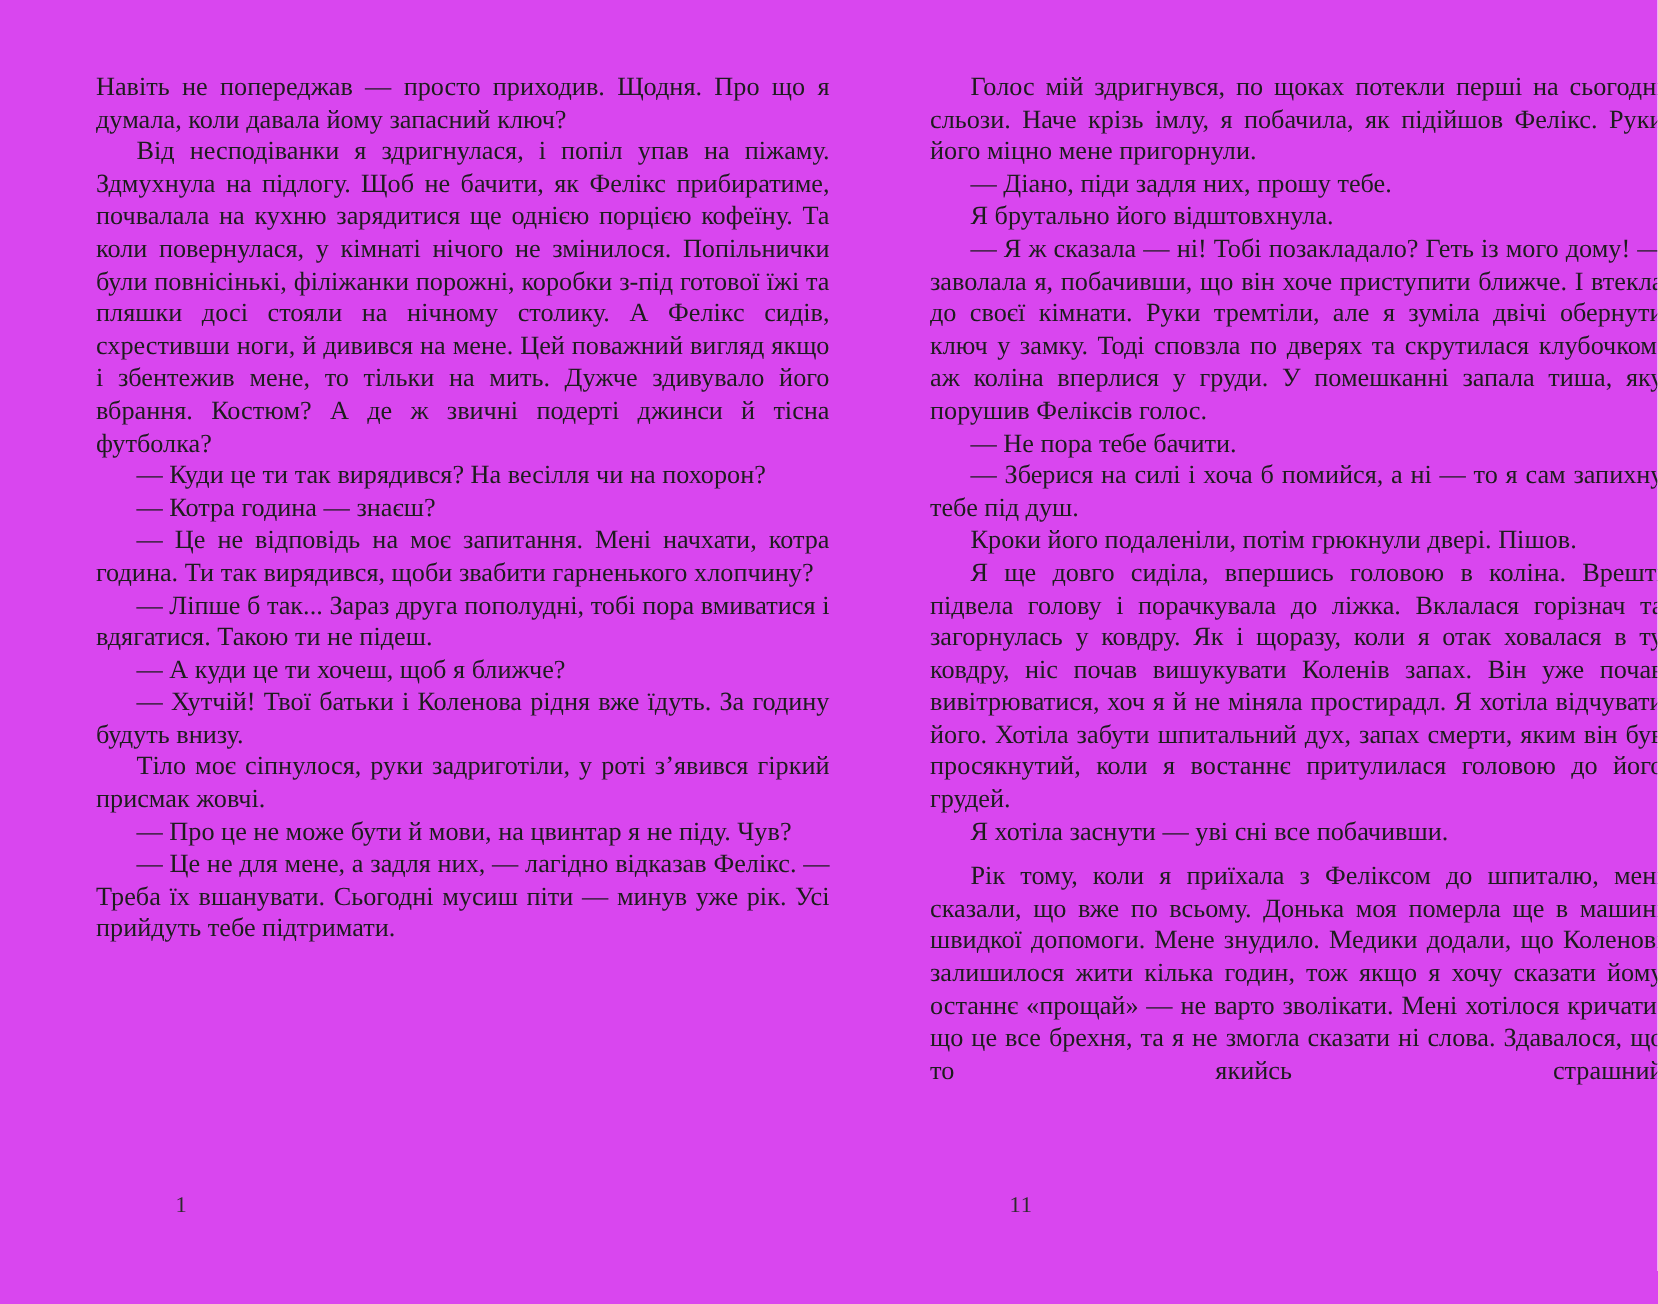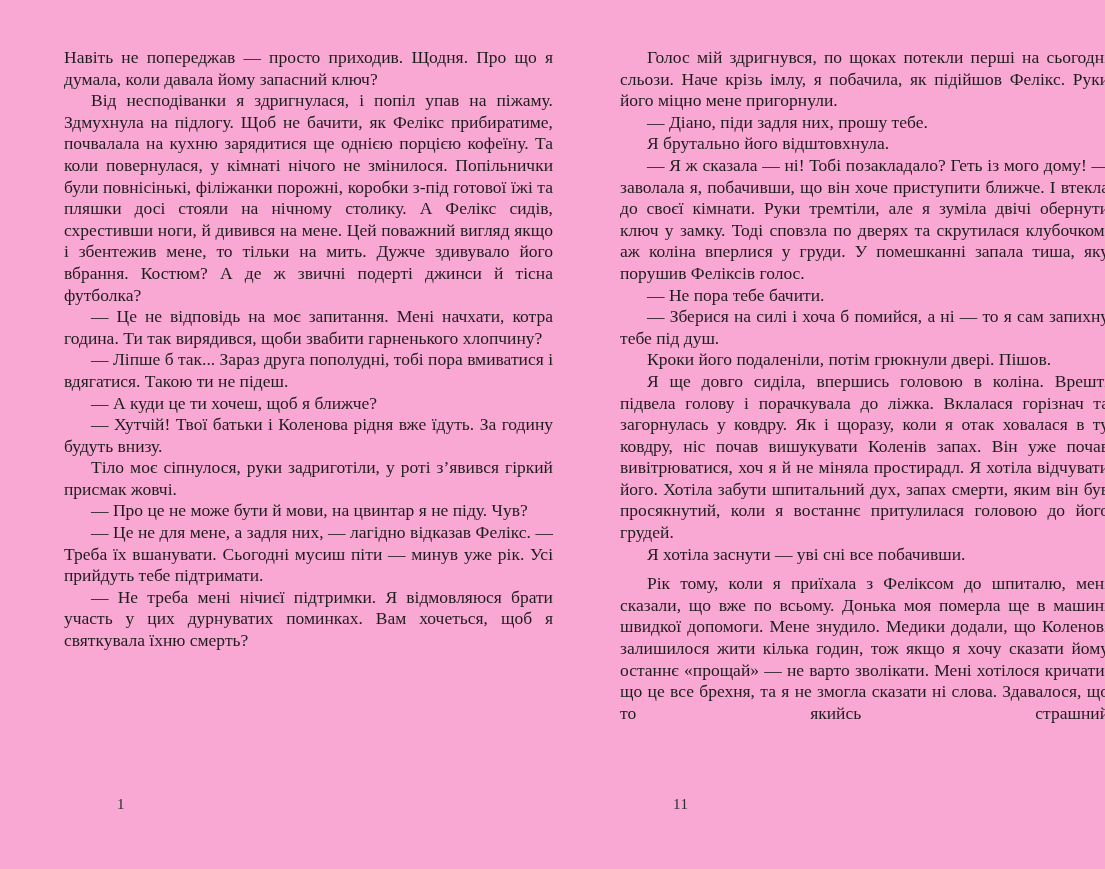--- a/index.html
+++ b/index.html
@@ -4,21 +4,21 @@
 <style>
   html, body {
     margin: 0;
     padding: 0;
     background: #ffffff;
   }
   .spread {
     position: relative;
     width: 1105px;
     height: 869px;
-    background: #f9a8d4;
+    background: #d946ef;
     overflow: hidden;
     font-family: "Liberation Serif", "DejaVu Serif", serif;
     color: #1d1d1d;
   }
   .page {
     position: absolute;
     top: 0;
     height: 100%;
     width: 489px;
   }
@@ -55,28 +55,29 @@
 </style>
 </head>
 <body>
 
 <div class="spread">
 
   <section class="page page--left">
     <div class="page-text">
         <p class="continued">Навіть не попереджав — просто приходив. Щодня. Про що я думала, коли давала йому запасний ключ?</p>
         <p class="indent">Від несподіванки я здригнулася, і попіл упав на піжаму. Здмухнула на підлогу. Щоб не бачити, як Фелікс прибиратиме, почвалала на кухню зарядитися ще однією порцією кофеїну. Та коли повернулася, у кімнаті нічого не змінилося. Попільнички були повнісінькі, філіжанки порожні, коробки з-під готової їжі та пляшки досі стояли на нічному столику. А Фелікс сидів, схрестивши ноги, й дивився на мене. Цей поважний вигляд якщо і збентежив мене, то тільки на мить. Дужче здивувало його вбрання. Костюм? А де ж звичні подерті джинси й тісна футболка?</p>
+        <p class="indent">— Куди це ти так вирядився? На весілля чи на похорон?</p>
+        <p class="indent">— Котра година — знаєш?</p>
         <p class="indent">— Це не відповідь на моє запитання. Мені начхати, котра година. Ти так вирядився, щоби звабити гарненького хлопчину?</p>
         <p class="indent">— Ліпше б так... Зараз друга пополудні, тобі пора вмиватися і вдягатися. Такою ти не підеш.</p>
         <p class="indent">— А куди це ти хочеш, щоб я ближче?</p>
         <p class="indent">— Хутчій! Твої батьки і Коленова рідня вже їдуть. За годину будуть внизу.</p>
         <p class="indent">Тіло моє сіпнулося, руки задриготіли, у роті з’явився гіркий присмак жовчі.</p>
         <p class="indent">— Про це не може бути й мови, на цвинтар я не піду. Чув?</p>
         <p class="indent">— Це не для мене, а задля них, — лагідно відказав Фелікс. — Треба їх вшанувати. Сьогодні мусиш піти — минув уже рік. Усі прийдуть тебе підтримати.</p>
-        <p class="indent">— Не треба мені нічиєї підтримки. Я відмовляюся брати участь у цих дурнуватих поминках. Вам хочеться, щоб я святкувала їхню смерть?</p>
       </div>
     <div class="folio">1</div>
   </section>
 
   <section class="page page--right">
     <div class="page-text">
         <p class="indent">Голос мій здригнувся, по щоках потекли перші на сьогодні сльози. Наче крізь імлу, я побачила, як підійшов Фелікс. Руки його міцно мене пригорнули.</p>
         <p class="indent">— Діано, піди задля них, прошу тебе.</p>
         <p class="indent">Я брутально його відштовхнула.</p>
         <p class="indent">— Я ж сказала — ні! Тобі позакладало? Геть із мого дому! — заволала я, побачивши, що він хоче приступити ближче. І втекла до своєї кімнати. Руки тремтіли, але я зуміла двічі обернути ключ у замку. Тоді сповзла по дверях та скрутилася клубочком, аж коліна вперлися у груди. У помешканні запала тиша, яку порушив Феліксів голос.</p>

